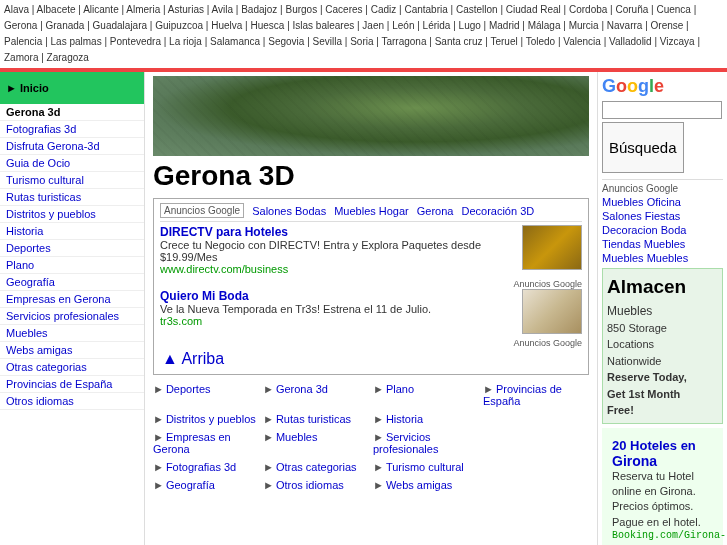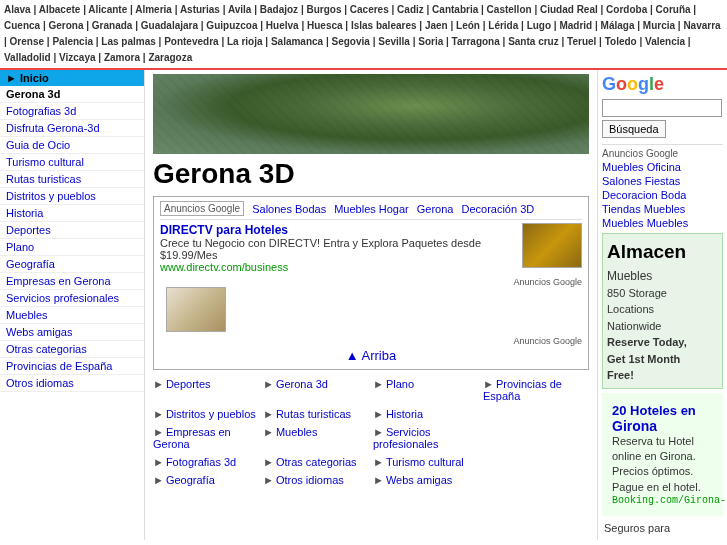--- a/index.html
+++ b/index.html
@@ -1,26 +1,26 @@
 <!DOCTYPE html>
 <html><head>
   <meta charset="utf-8">
   <style>
     * { margin: 0; padding: 0; box-sizing: border-box; }
     body { font-family: Arial, sans-serif; font-size: 12px; color: #000; background: #fff; width: 727px; }
 
     
-    #top-bar { font-size: 10px; padding: 2px 4px; border-bottom: 2px solid #ef4444; line-height: 1.6; color: #333; font-weight: bold; }
+    #top-bar { font-size: 10px; padding: 2px 4px; border-bottom: 4px solid #ef4444; line-height: 1.6; color: #333; }
 
     
     #wrapper { display: flex; width: 727px; }
 
     
     #sidebar { width: 145px; min-width: 145px; border-right: 1px solid #ddd; font-size: 11px; }
-    #sidebar .sidebar-section-header { background: #0ea5e9; padding: 2px 6px; font-weight: bold; font-size: 11px; }
+    #sidebar .sidebar-section-header { background: #22c55e; padding: 10px 6px; font-weight: bold; font-size: 11px; }
     #sidebar .sidebar-item { padding: 2px 6px; border-bottom: 1px solid #eee; cursor: pointer; }
     #sidebar .sidebar-item a { color: #00c; text-decoration: none; }
     #sidebar .sidebar-item.active a { color: #000; font-weight: bold; }
 
     
     #main { flex: 1; padding: 4px 8px; min-width: 0; }
 
     
     #satellite-img { width: 100%; height: 80px; background: #5a7a5a; position: relative; overflow: hidden; display: flex; align-items: center; justify-content: center; }
     #satellite-img .city-label { color: #fff; font-weight: bold; font-size: 13px; text-shadow: 1px 1px 2px #000; background: rgba(0,0,0,0.3); padding: 1px 6px; border-radius: 2px; }
@@ -36,41 +36,41 @@
     .ad-link { color: #00c; text-decoration: none; font-size: 11px; }
     .ad-entry { display: flex; margin-bottom: 4px; }
     .ad-text { flex: 1; font-size: 11px; }
     .ad-title { color: #00c; font-weight: bold; text-decoration: none; font-size: 12px; }
     .ad-desc { font-size: 11px; color: #333; }
     .ad-url { font-size: 11px; color: #090; }
     .ad-img { width: 60px; height: 45px; background: #ccc; margin-left: 6px; flex-shrink: 0; display: flex; align-items: center; justify-content: center; font-size: 9px; color: #666; border: 1px solid #aaa; overflow: hidden; }
     .ad-img-1 { background: linear-gradient(135deg, #8b6914, #c8960c, #8b6914); }
     .ad-img-2 { background: linear-gradient(135deg, #e8e0d0, #c8b890, #a89060); }
     .anuncios-google-small { text-align: right; font-size: 9px; color: #555; }
-    .arriba-link { text-align: center; font-size: 13px; padding: 2px; }
+    .arriba-link { text-align: left; font-size: 16px; padding: 2px; }
     .arriba-link a { color: #00c; text-decoration: none; }
 
     
     #link-grid { display: grid; grid-template-columns: 1fr 1fr 1fr 1fr; gap: 2px 4px; margin-top: 6px; }
     .link-grid-item { font-size: 11px; padding: 2px 0; }
     .link-grid-item a { color: #00c; text-decoration: none; }
     .link-arrow { color: #555; margin-right: 2px; }
 
     
     #right-sidebar { width: 130px; min-width: 130px; padding: 4px 4px; border-left: 1px solid #ddd; font-size: 11px; }
     #google-logo { display: flex; align-items: center; justify-content: flex-start; margin-bottom: 4px; }
     .google-g { color: #4285f4; font-size: 18px; font-weight: bold; }
     .google-o1 { color: #ea4335; font-size: 18px; font-weight: bold; }
     .google-o2 { color: #fbbc05; font-size: 18px; font-weight: bold; }
     .google-g2 { color: #4285f4; font-size: 18px; font-weight: bold; }
     .google-l { color: #34a853; font-size: 18px; font-weight: bold; }
     .google-e { color: #ea4335; font-size: 18px; font-weight: bold; }
     #google-search-box { display: flex; flex-direction: column; margin-bottom: 6px; }
     #google-search-box input { border: 1px solid #999; padding: 2px; font-size: 11px; width: 120px; }
-    #google-search-box button { margin-top: 3px; padding: 2px 6px; font-size: 11px; background: #f8f8f8; border: 1px solid #999; cursor: pointer; width: fit-content; }
+    #google-search-box button { margin-top: 3px; padding: 16px 6px; font-size: 15px; background: #f8f8f8; border: 1px solid #999; cursor: pointer; width: fit-content; }
     .right-ads-title { font-size: 10px; color: #555; border-top: 1px solid #ddd; padding-top: 3px; margin-top: 3px; margin-bottom: 2px; }
     .right-ad-item { font-size: 11px; margin-bottom: 2px; }
     .right-ad-item a { color: #00c; text-decoration: none; }
     .right-ad-green { background: #eeffee; padding: 10px; margin-top: 4px; font-size: 11px; }
     .right-ad-green .ad-g-title { font-size: 13px; font-weight: bold; color: #00c; }
     .right-ad-green .ad-g-text { font-size: 11px; color: #333; line-height: 1.4; }
     .right-ad-green .ad-g-url { font-size: 10px; color: #090; font-family: Liberation Mono, monospace; }
     .almacen-ad { background: #e8f4e8; border: 1px solid #aaddaa; padding: 4px; margin-top: 4px; font-size: 11px; line-height: 1.5; }
     .almacen-ad .almacen-title { font-size: 19px; font-weight: bold; color: #000; }
     .almacen-ad .almacen-subtitle { font-size: 12px; color: #333; }
@@ -174,20 +174,25 @@
         <div class="ad-text">
           <a href="#" class="ad-title">DIRECTV para Hoteles</a><br>
           <span class="ad-desc">Crece tu Negocio con DIRECTV! Entra y Explora Paquetes desde $19.99/Mes</span><br>
           <span class="ad-url">www.directv.com/business</span>
         </div>
         <div class="ad-img ad-img-1"></div>
       </div>
       <div class="anuncios-google-small">Anuncios Google</div>
 
       <div class="ad-entry">
+        <div class="ad-text">
+          <a href="#" class="ad-title">Quiero Mi Boda</a><br>
+          <span class="ad-desc">Ve la Nueva Temporada en Tr3s! Estrena el 11 de Julio.</span><br>
+          <span class="ad-url">tr3s.com</span>
+        </div>
         <div class="ad-img ad-img-2"></div>
       </div>
       <div class="anuncios-google-small">Anuncios Google</div>
 
       <div class="arriba-link">
         <a href="#">▲ Arriba</a>
       </div>
     </div>
 
     <div id="link-grid">

